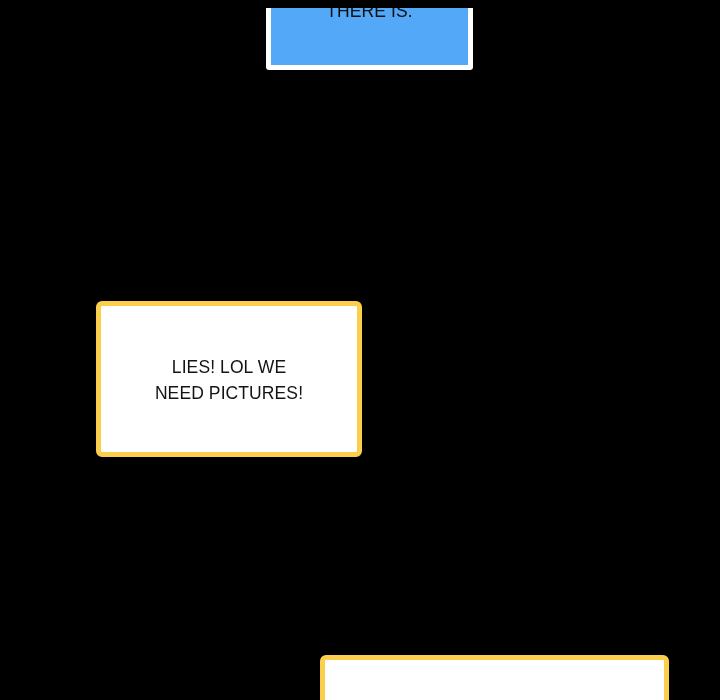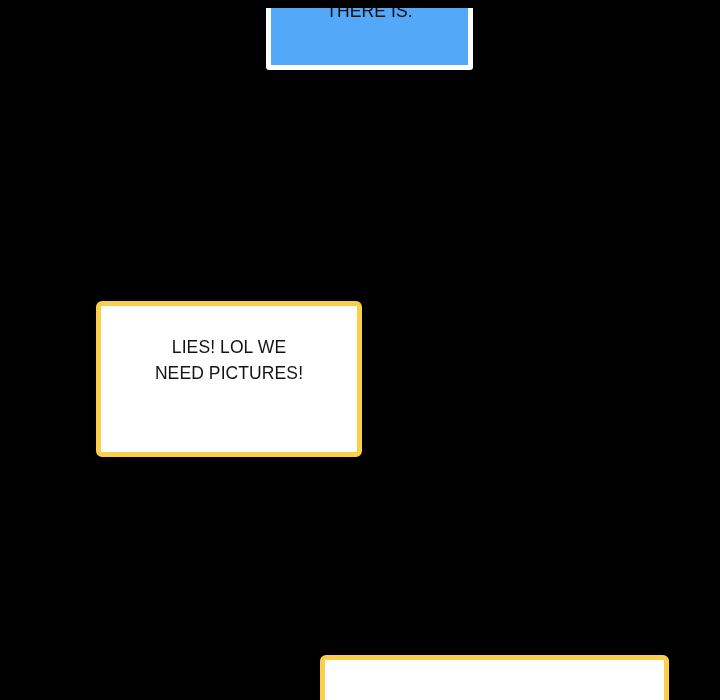--- a/index.html
+++ b/index.html
@@ -72,21 +72,21 @@
   .card--mid {
     left: 96px;
     top: 293px;
     width: 266px;
     height: 156px;
     background: #ffffff;
     border: 5px solid #fbcf4b;
     border-radius: 6px;
     box-shadow: 0 3px 5px rgba(0,0,0,0.6);
     justify-content: flex-start;
-    padding-top: 28px;
+    padding-top: 48px;
   }
 
   
   .card--bottom {
     left: 320px;
     top: 647px;
     width: 349px;
     height: 150px;
     background: #ffffff;
     border: 5px solid #fbcf4b;

